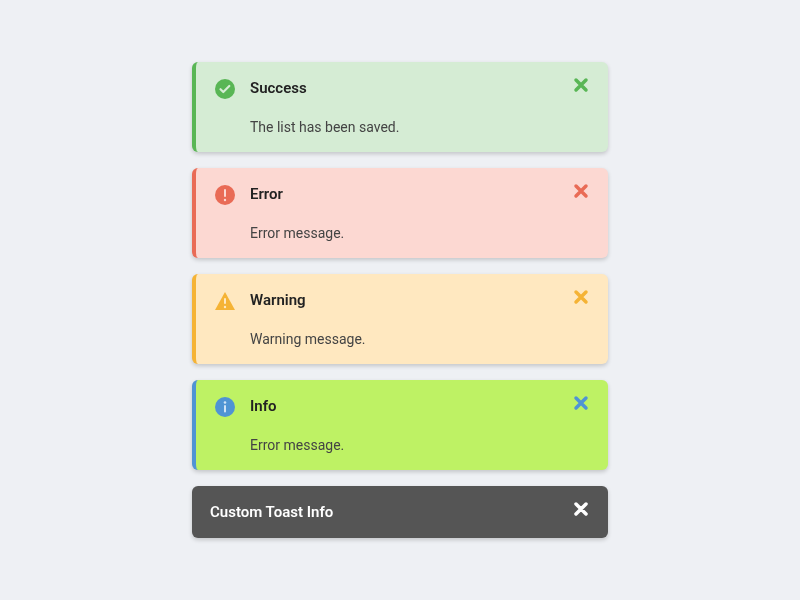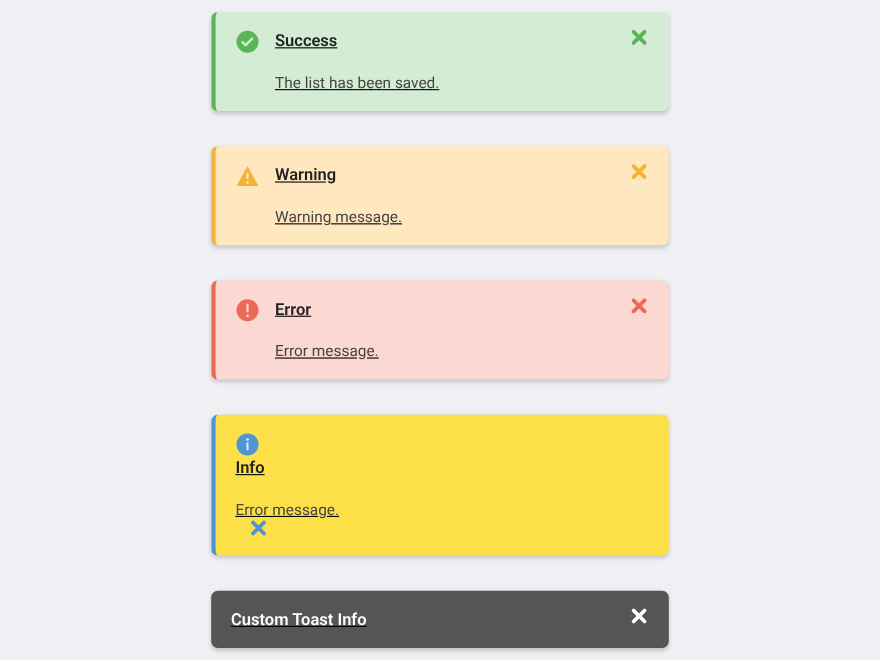--- a/index.html
+++ b/index.html
@@ -2,21 +2,21 @@
 <html><head>
   <meta charset="utf-8">
   <style>
     * { margin:0; padding:0; box-sizing:border-box; }
     body {
       width:800px; height:600px;
       background:#eef0f4;
       font-family:-apple-system,BlinkMacSystemFont,"Segoe UI",Roboto,Arial,sans-serif;
       display:flex; align-items:center; justify-content:center;
     }
-    .stack { width:416px; display:flex; flex-direction:column; gap:32px;text-decoration:underline; }
+    .stack { width:416px; display:flex; flex-direction:column; gap:16px; }
     .toast {
       display:flex; align-items:flex-start;
       padding:16px 18px;
       border-radius:6px;
       box-shadow:0 2px 4px rgba(0,0,0,.18);
       position:relative;
     }
     .bar { border-left:4px solid transparent; }
     .ic { width:22px; height:22px; flex:0 0 22px; margin-right:14px; }
     .body { flex:1 1 auto; min-width:0; }
@@ -28,21 +28,21 @@
     
     .t-success { background:#d5ecd4; border-left-color:#59b655; }
     .t-success .close svg path { stroke:#59b655; fill:#59b655; }
     
     .t-warning { background:#ffe8c0; border-left-color:#f5b335; }
     .t-warning .close svg path { stroke:#f5b335; fill:#f5b335; }
     
     .t-error   { background:#fcd8d2; border-left-color:#e96b56; }
     .t-error   .close svg path { stroke:#e96b56; fill:#e96b56; }
     
-    .t-info    { background:#fde047; border-left-color:#4f94d4;flex-direction:column; }
+    .t-info    { background:#bef264; border-left-color:#4f94d4; }
     .t-info    .close svg path { stroke:#4f94d4; fill:#4f94d4; }
     
     .t-dark { background:#555; }
     .t-dark .title { color:#fff; }
     .t-dark .msg   { color:#c9c9c9; }
     .t-dark .close svg path { stroke:#fff; fill:#fff; }
     .t-dark .body { padding-left:0; }
   </style>
 </head>
 <body>
@@ -60,50 +60,50 @@
       <div class="title">Success</div>
       <div class="msg">The list has been saved.</div>
     </div>
     <span class="close">
       <svg viewBox="0 0 18 18">
           <path d="M4 4l10 10M14 4L4 14" stroke-width="3.5" stroke-linecap="round"></path>
         </svg>
     </span>
   </div>
 
+  <div class="toast bar t-error">
+    <span class="ic">
+      <svg viewBox="0 0 22 22">
+          <circle cx="11" cy="11" r="10" fill="#e96b56"></circle>
+          <rect x="10" y="5" width="2" height="8" fill="#fcd8d2" rx="1"></rect>
+          <circle cx="11" cy="16" r="1.2" fill="#fcd8d2"></circle>
+        </svg>
+    </span>
+    <div class="body">
+      <div class="title">Error</div>
+      <div class="msg">Error message.</div>
+    </div>
+    <span class="close">
+      <svg viewBox="0 0 18 18">
+          <path d="M4 4l10 10M14 4L4 14" stroke-width="3.5" stroke-linecap="round"></path>
+        </svg>
+    </span>
+  </div>
+
   <div class="toast bar t-warning">
     <span class="ic">
       <svg viewBox="0 0 22 22">
           <path d="M11 2L21 20H1L11 2Z" fill="#f5b335"></path>
           <rect x="10" y="8" width="2" height="6" fill="#ffe8c0" rx="1"></rect>
           <circle cx="11" cy="17" r="1.2" fill="#ffe8c0"></circle>
         </svg>
     </span>
     <div class="body">
       <div class="title">Warning</div>
       <div class="msg">Warning message.</div>
-    </div>
-    <span class="close">
-      <svg viewBox="0 0 18 18">
-          <path d="M4 4l10 10M14 4L4 14" stroke-width="3.5" stroke-linecap="round"></path>
-        </svg>
-    </span>
-  </div>
-
-  <div class="toast bar t-error">
-    <span class="ic">
-      <svg viewBox="0 0 22 22">
-          <circle cx="11" cy="11" r="10" fill="#e96b56"></circle>
-          <rect x="10" y="5" width="2" height="8" fill="#fcd8d2" rx="1"></rect>
-          <circle cx="11" cy="16" r="1.2" fill="#fcd8d2"></circle>
-        </svg>
-    </span>
-    <div class="body">
-      <div class="title">Error</div>
-      <div class="msg">Error message.</div>
     </div>
     <span class="close">
       <svg viewBox="0 0 18 18">
           <path d="M4 4l10 10M14 4L4 14" stroke-width="3.5" stroke-linecap="round"></path>
         </svg>
     </span>
   </div>
 
   <div class="toast bar t-info">
     <span class="ic">

